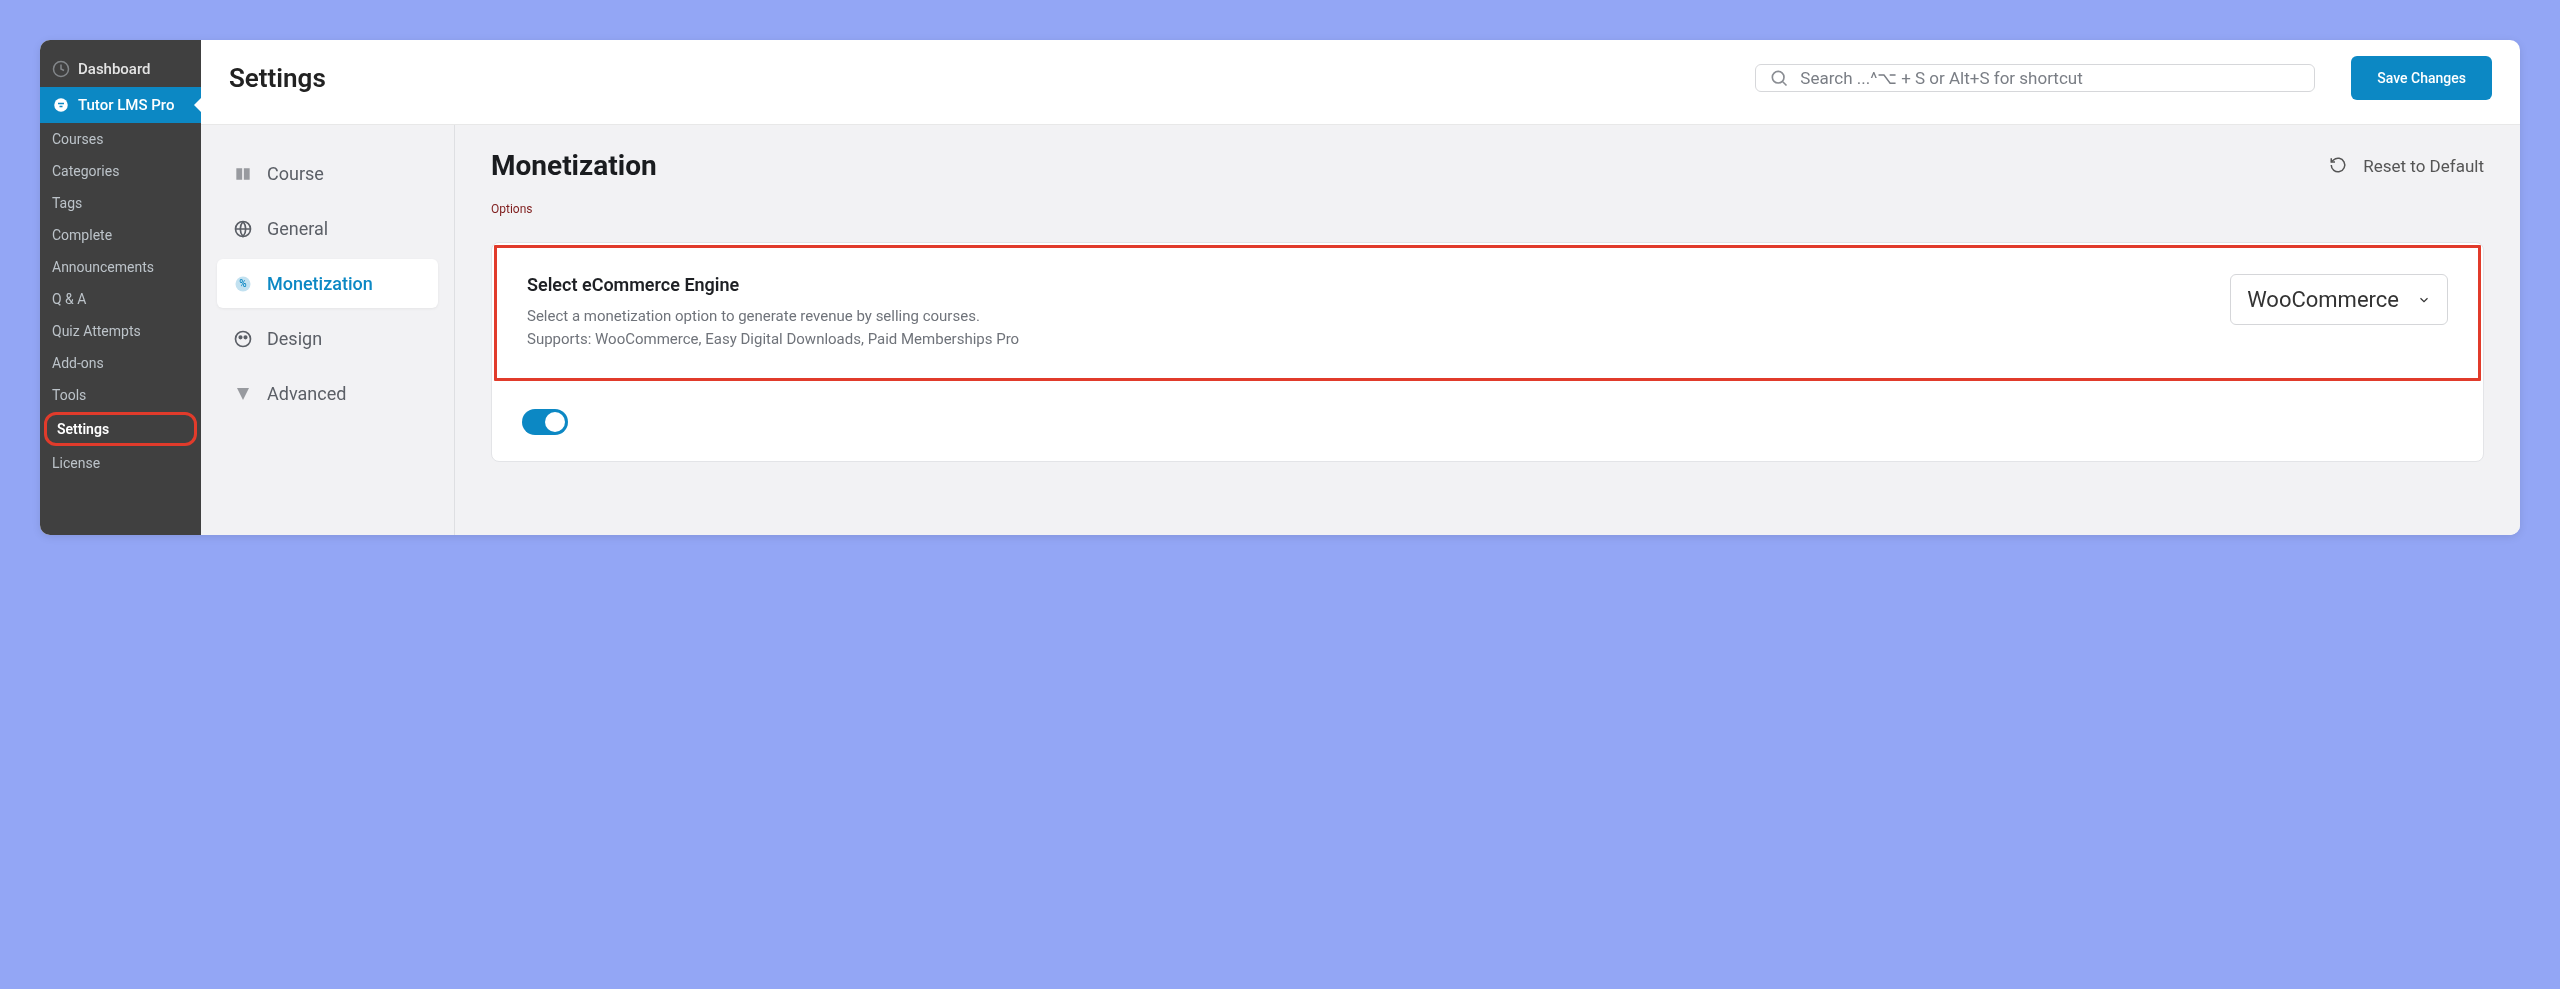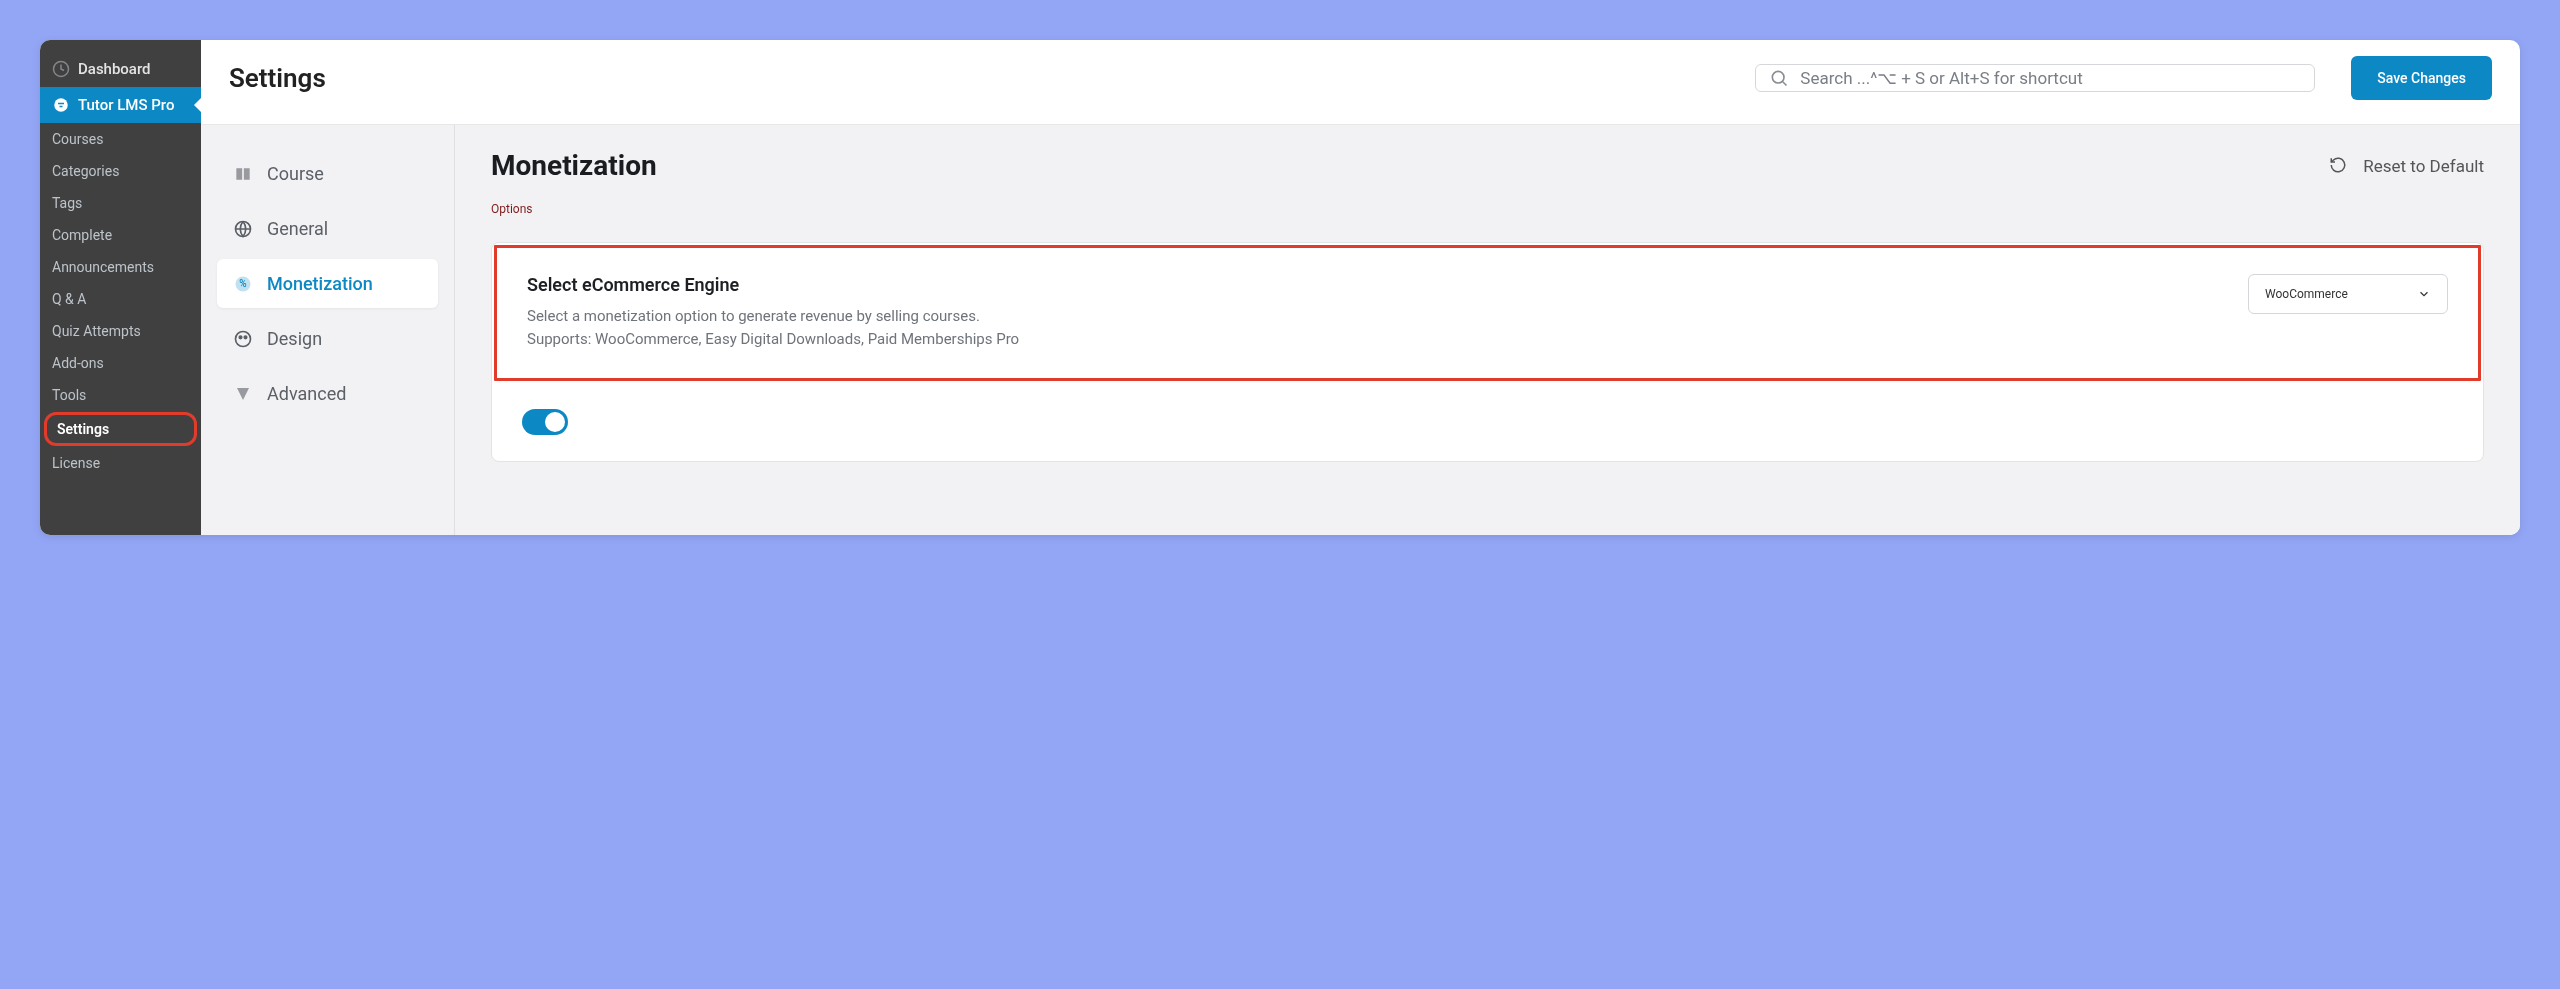--- a/index.html
+++ b/index.html
@@ -32,21 +32,21 @@
 .panel-title{font-size:28px;font-weight:700;color:#1a1c1f}
 .reset{display:flex;align-items:flex-start;gap:16px;color:#555;font-size:17px;cursor:pointer}
 .options-label{color:#7f1d1d;font-size:12px;margin-bottom:26px}
 .card{background:#fff;border:1px solid #e3e4e7;border-radius:8px}
 .row{display:flex;justify-content:space-between;align-items:flex-start;padding:26px 30px;border-bottom:1px solid #ebecee;gap:24px}
 .row:last-child{border-bottom:none}
 .row.hl{border:3px solid #e13b2b;border-radius:1px;margin:2px}
 .row-left{flex:1}
 .row-title{font-size:18px;font-weight:600;color:#1e2024;margin-bottom:10px}
 .row-desc{font-size:15px;color:#6f737a;line-height:1.55}
-.select{display:flex;align-items:center;gap:18px;border:1px solid #d5d6d9;border-radius:6px;padding:12px 16px;font-size:12px;color:#333;cursor:pointer;background:#fff;min-width:200px;justify-content:space-between}
+.select{display:flex;align-items:center;gap:18px;border:1px solid #d5d6d9;border-radius:6px;padding:12px 16px;font-size:22px;color:#333;cursor:pointer;background:#fff;min-width:200px;justify-content:space-between}
 .toggle{width:46px;height:26px;background:#0c88c4;border-radius:13px;position:relative;cursor:pointer;flex-shrink:0}
 .toggle::after{content:'';position:absolute;right:3px;top:3px;width:20px;height:20px;background:#fff;border-radius:50%}
 </style>
 </head>
 <body>
 
 <div class="app">
 
   <div class="wp-sidebar">
     <div class="wp-item top">

